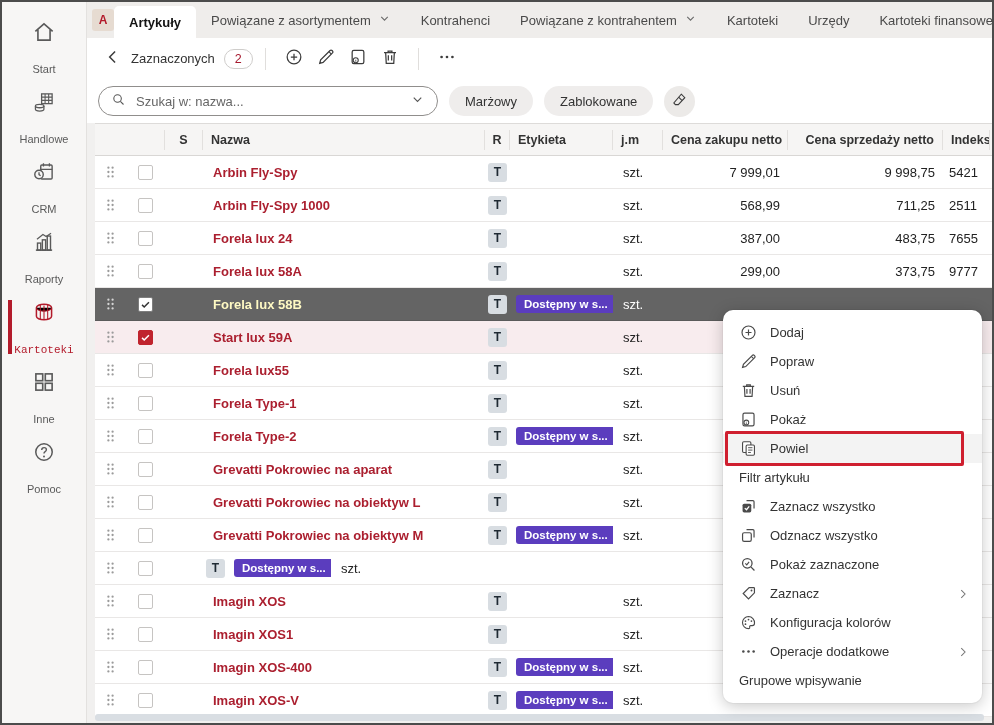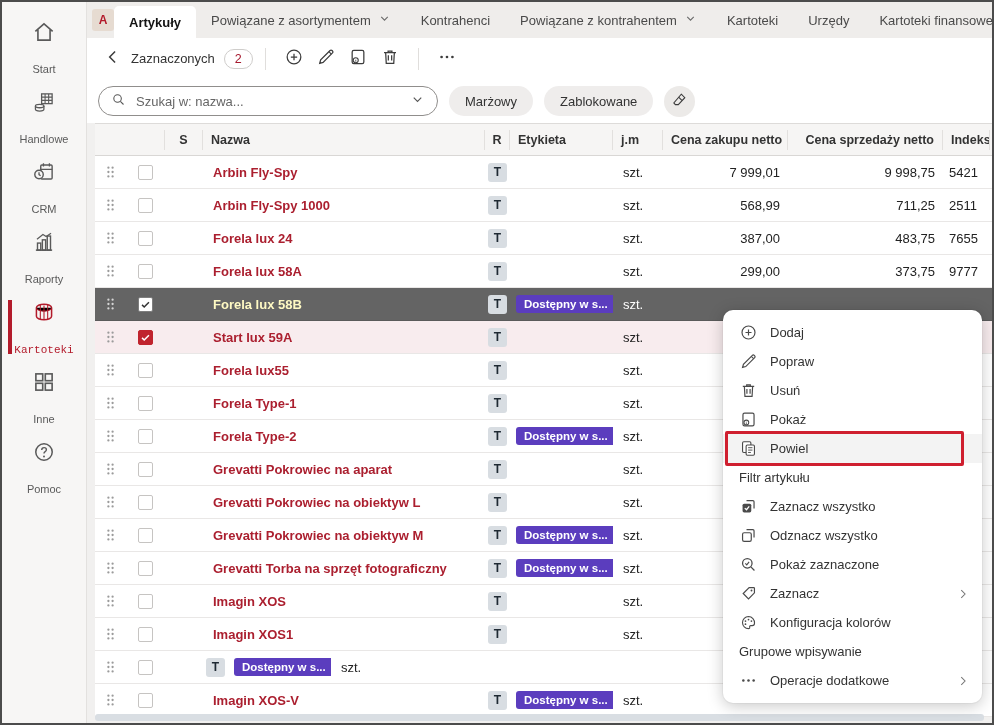--- a/index.html
+++ b/index.html
@@ -682,21 +682,20 @@
                     <circle cx="2.6" cy="13" r="1.3"></circle>
                     <circle cx="7.4" cy="13" r="1.3"></circle>
                   </g>
                 </svg>
               </span>
             </div>
             <div class="cell c-center" style="width: 40px;">
               <div class="cbx"></div>
             </div>
             <div class="cell " style="width: 38px;"></div>
-            <div class="cell name" style="width: 282px;">Grevatti Torba na sprzęt fotograficzny</div>
             <div class="cell c-center" style="width: 25px;">
               <span class="tbadge">T</span>
             </div>
             <div class="cell " style="padding-left: 6px; width: 103px;">
               <span class="pbadge">Dostępny w s...</span>
             </div>
             <div class="cell unit" style="width: 50px;">szt.</div>
             <div class="cell c-right" style="width: 125px;"></div>
             <div class="cell c-right" style="width: 155px;"></div>
             <div class="cell idx" style="width: 47px;"></div>
@@ -771,20 +770,21 @@
                     <circle cx="2.6" cy="13" r="1.3"></circle>
                     <circle cx="7.4" cy="13" r="1.3"></circle>
                   </g>
                 </svg>
               </span>
             </div>
             <div class="cell c-center" style="width: 40px;">
               <div class="cbx"></div>
             </div>
             <div class="cell " style="width: 38px;"></div>
+            <div class="cell name" style="width: 282px;">Imagin XOS-400</div>
             <div class="cell c-center" style="width: 25px;">
               <span class="tbadge">T</span>
             </div>
             <div class="cell " style="padding-left: 6px; width: 103px;">
               <span class="pbadge">Dostępny w s...</span>
             </div>
             <div class="cell unit" style="width: 50px;">szt.</div>
             <div class="cell c-right" style="width: 125px;"></div>
             <div class="cell c-right" style="width: 155px;"></div>
             <div class="cell idx" style="width: 47px;"></div>
@@ -925,33 +925,33 @@
           <svg viewBox="0 0 24 24">
             <path d="M12 4.5a7.6 7.6 0 100 15.2c1.3 0 1.9-.8 1.5-1.8-.3-1 .2-1.9 1.4-1.9h1.8c1.7 0 2.9-1.3 2.9-3A7.9 7.9 0 0012 4.5z" fill="none" stroke="currentColor" stroke-width="1.4"></path>
             <circle cx="8.2" cy="10.2" r="1.1" fill="currentColor"></circle>
             <circle cx="12" cy="8.3" r="1.1" fill="currentColor"></circle>
             <circle cx="15.7" cy="10.2" r="1.1" fill="currentColor"></circle>
             <circle cx="8.2" cy="14.2" r="1.1" fill="currentColor"></circle>
           </svg>
         </span>
         <span>Konfiguracja kolorów</span>
       </div>
-      <div class="menu-item noicon">
-        <span>Grupowe wpisywanie</span>
-      </div>
       <div class="menu-item">
         <span class="mi-icon">
           <svg viewBox="0 0 24 24">
             <circle cx="5.5" cy="12" r="1.6" fill="currentColor"></circle>
             <circle cx="12" cy="12" r="1.6" fill="currentColor"></circle>
             <circle cx="18.5" cy="12" r="1.6" fill="currentColor"></circle>
           </svg>
         </span>
         <span>Operacje dodatkowe</span>
         <span class="mi-sub">
           <svg viewBox="0 0 24 24">
             <path d="M9 5.5l6.5 6.5L9 18.5" fill="none" stroke="currentColor" stroke-width="1.8"></path>
           </svg>
         </span>
       </div>
+      <div class="menu-item noicon">
+        <span>Grupowe wpisywanie</span>
+      </div>
     </div>
 
 </div>
 
 </body></html>

